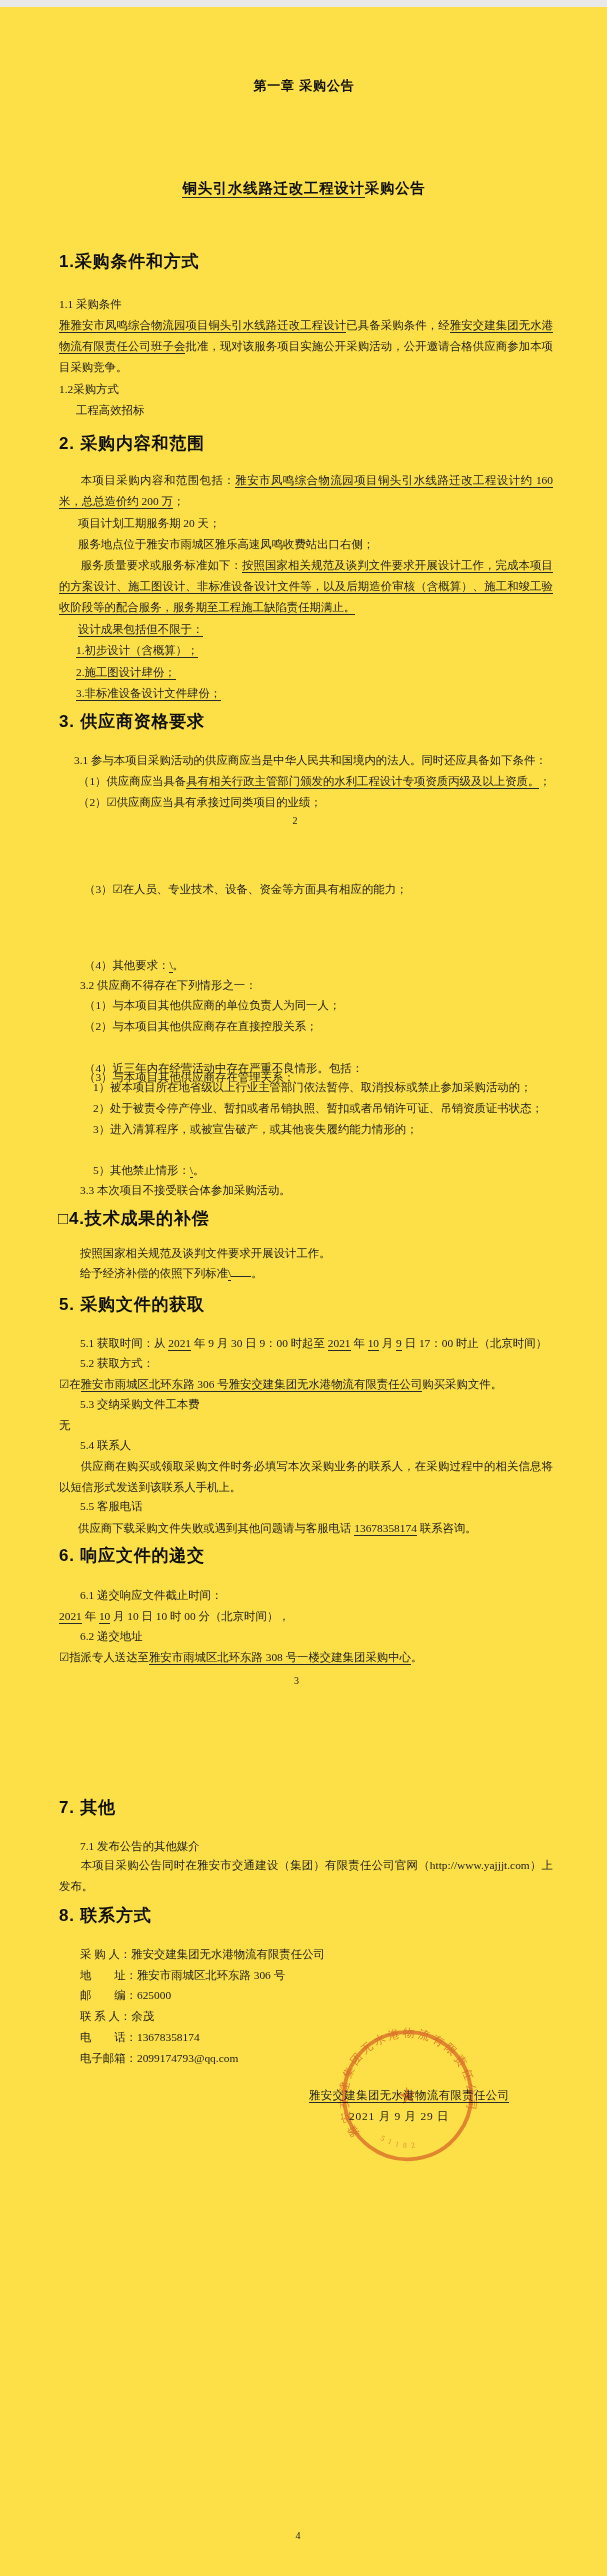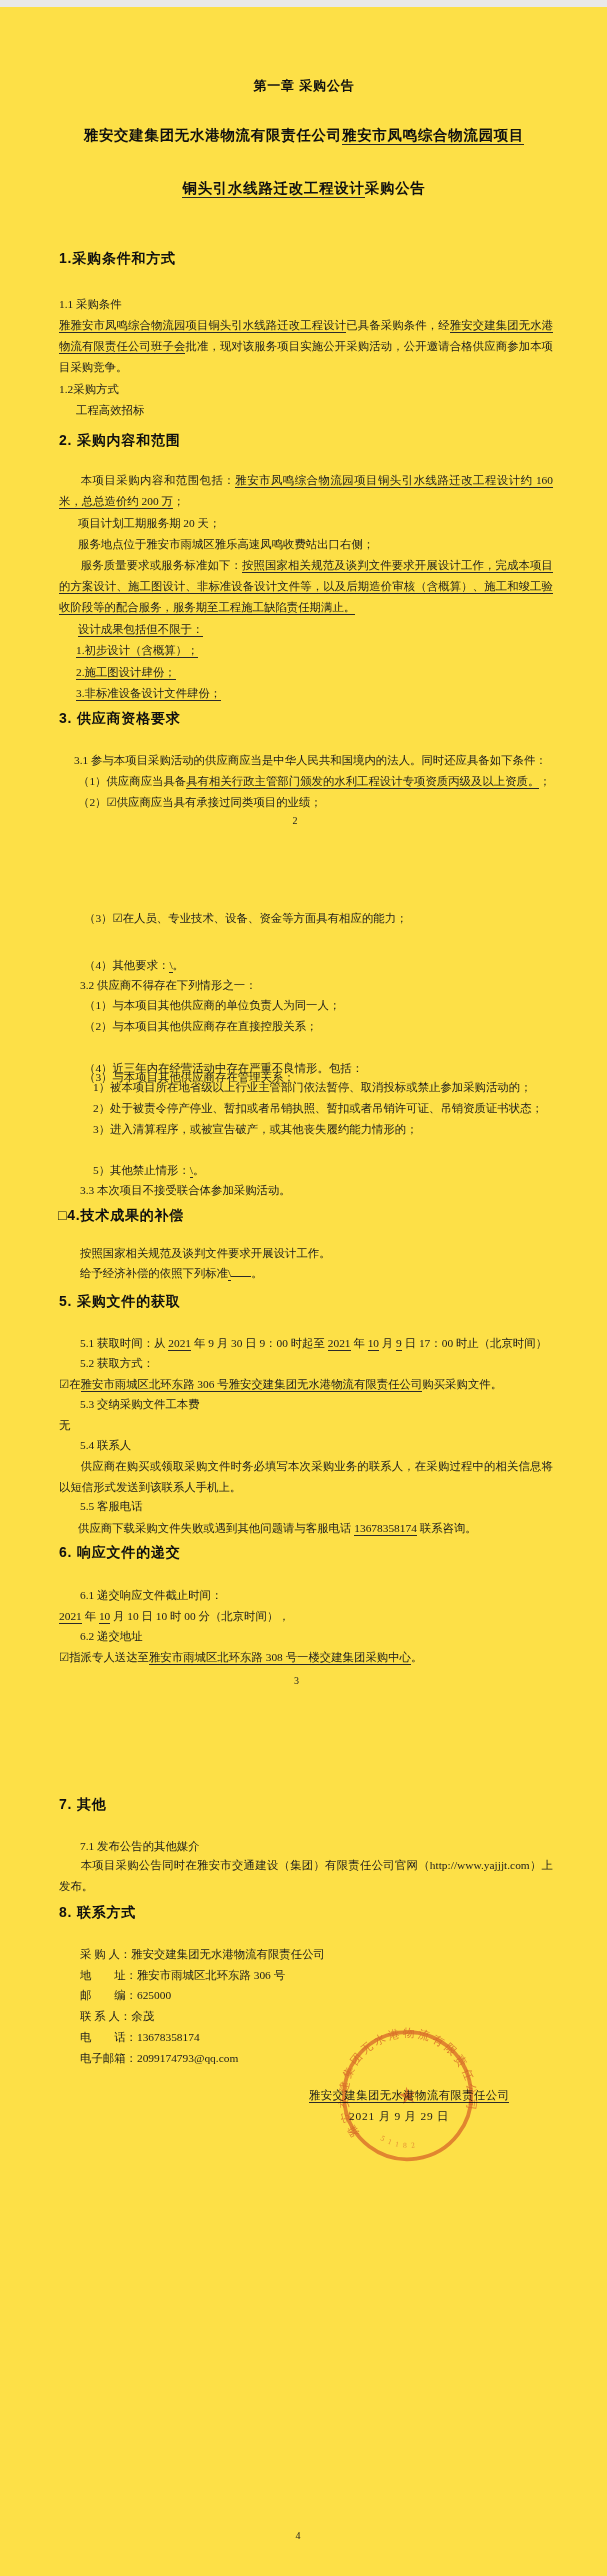--- a/index.html
+++ b/index.html
@@ -1,40 +1,39 @@
 <!DOCTYPE html>
 <html style="font-size:12px"><head>
 <meta charset="utf-8">
 <style>
   html,body{margin:0;padding:0;background:#e9e9e9;}
   .doc{position:relative;width:608px;height:2576px;margin:7px auto;background:#fde047;
        font-family:"Liberation Serif",serif;color:#1c1c1c;overflow:hidden;}
   .ab{position:absolute;margin:0;}
   .ctr{left:0;right:0;text-align:center;}
-  .hd{font-family:"Liberation Sans",sans-serif;font-weight:bold;color:#101010;font-size:14px;letter-spacing:0.8px;}
+  .hd{font-family:"Liberation Sans",sans-serif;font-weight:bold;color:#101010;font-size:17px;letter-spacing:0.8px;}
   .chapter{font-size:13px;}
   .bigtitle{font-size:14.4px;}
   .body{font-size:11.4px;line-height:21px;}
   .just{width:494px;text-align:justify;}
   .ind{text-indent:1.9em;}
   .u{border-bottom:0.8px solid #2b2b2b;padding-bottom:0.8px;}
   .ublank{border-bottom:0.8px solid #2b2b2b;display:inline-block;min-width:20px;}
   .pgnum{font-size:10px;color:#222;}
   .stampwrap{width:140px;height:140px;transform:rotate(-8deg);opacity:.85;mix-blend-mode:multiply;pointer-events:none;}
   .signco{font-size:11.4px;letter-spacing:0.4px;}
   .signdate{font-size:11.4px;letter-spacing:0.8px;}
 </style>
 </head>
 <body>
 
 <div class="doc">
 
   <p class="ab ctr hd chapter" style="top:70px">第一章  采购公告</p>
 
-  <p class="ab ctr hd bigtitle" style="top:119px"><span>雅安交建集团无水港物流有限责任公司</span><span class="u">雅安市凤鸣综合物流园项目</span></p>
 
   <p class="ab ctr hd bigtitle" style="top:172px"><span class="u">铜头引水线路迁改工程设计</span><span>采购公告</span></p>
 
   <p class="ab hd" style="top:243px;left:59px">1.采购条件和方式</p>
   <p class="ab body" style="top:287px;left:59px">1.1 采购条件</p>
   <p class="ab body just" style="top:308px;left:59px"><span class="u">雅雅安市凤鸣综合物流园项目铜头引水线路迁改工程设计</span><span>已具备采购条件，经</span><span class="u">雅安交建集团无水港物流有限责任公司班子会</span><span>批准，现对该服务项目实施公开采购活动，公开邀请合格供应商参加本项目采购竞争。</span></p>
   <p class="ab body" style="top:372px;left:59px">1.2采购方式</p>
   <p class="ab body" style="top:393px;left:76px">工程高效招标</p>
 
   <p class="ab hd" style="top:425px;left:59px">2. 采购内容和范围</p>
@@ -47,21 +46,21 @@
   <p class="ab body" style="top:655px;left:76px"><span class="u">2.施工图设计肆份；</span></p>
   <p class="ab body" style="top:676px;left:76px"><span class="u">3.非标准设备设计文件肆份；</span></p>
 
   <p class="ab hd" style="top:703px;left:59px">3.  供应商资格要求</p>
   <p class="ab body just" style="top:743px;left:74px;width:480px">3.1 参与本项目采购活动的供应商应当是中华人民共和国境内的法人。同时还应具备如下条件：</p>
   <p class="ab body" style="top:764px;left:78px"><span>（1）供应商应当具备</span><span class="u">具有相关行政主管部门颁发的水利工程设计专项资质丙级及以上资质。</span><span>；</span></p>
   <p class="ab body" style="top:785px;left:78px">（2）☑供应商应当具有承接过同类项目的业绩；</p>
 
   <p class="ab ctr pgnum" style="top:808px;transform:translateX(-9px)">2</p>
 
-  <p class="ab body" style="top:901px;left:84px">（3）☑在人员、专业技术、设备、资金等方面具有相应的能力；</p>
+  <p class="ab body" style="top:872px;left:84px">（3）☑在人员、专业技术、设备、资金等方面具有相应的能力；</p>
   <p class="ab body" style="top:948px;left:84px"><span>（4）其他要求：</span><span class="u">\</span><span>。</span></p>
   <p class="ab body" style="top:968px;left:80px">3.2 供应商不得存在下列情形之一：</p>
   <p class="ab body" style="top:988px;left:84px">（1）与本项目其他供应商的单位负责人为同一人；</p>
   <p class="ab body" style="top:1009px;left:84px">（2）与本项目其他供应商存在直接控股关系；</p>
   <p class="ab body" style="top:1060px;left:84px">（3）与本项目其他供应商存在管理关系；</p>
   <p class="ab body" style="top:1051px;left:84px">（4）近三年内在经营活动中存在严重不良情形。包括：</p>
   <p class="ab body" style="top:1070px;left:93px">1）被本项目所在地省级以上行业主管部门依法暂停、取消投标或禁止参加采购活动的；</p>
   <p class="ab body" style="top:1091px;left:93px">2）处于被责令停产停业、暂扣或者吊销执照、暂扣或者吊销许可证、吊销资质证书状态；</p>
   <p class="ab body" style="top:1112px;left:93px">3）进入清算程序，或被宣告破产，或其他丧失履约能力情形的；</p>
   <p class="ab body" style="top:1153px;left:93px"><span>5）其他禁止情形：</span><span class="u">\</span><span>。</span></p>

